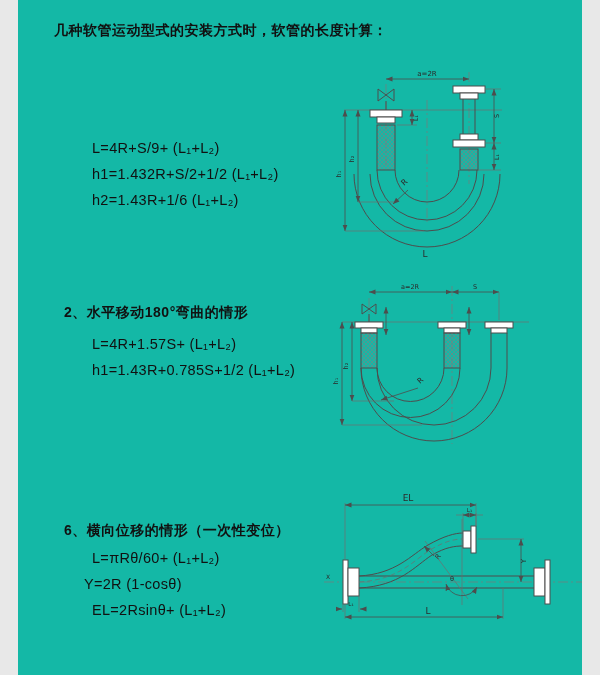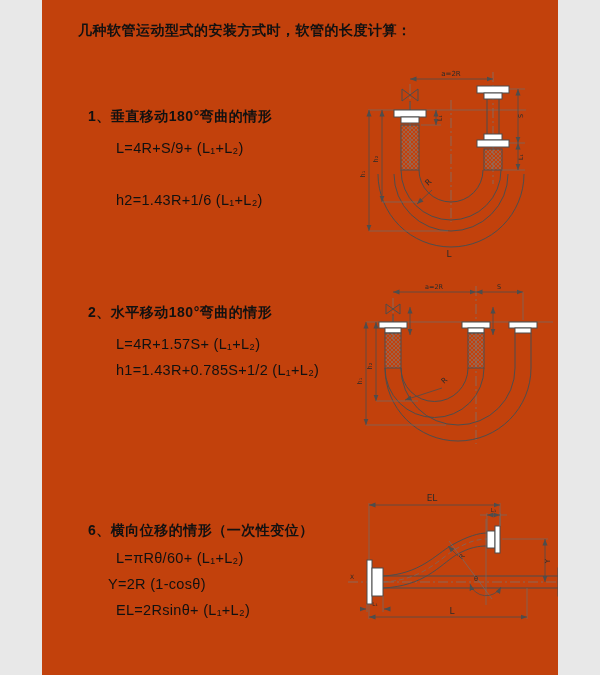--- a/index.html
+++ b/index.html
@@ -1,17 +1,17 @@
 <!DOCTYPE html>
 <html><head>
 <meta charset="utf-8">
 <style>
   html,body{margin:0;padding:0;background:#e8e8e8;}
   #page{
-    position:relative;width:516px;height:675px;background:#c2410c;
+    position:relative;width:564px;height:675px;background:#14b8a6;
     font-family:"Liberation Sans","DejaVu Sans",sans-serif;color:#111;
     overflow:hidden;margin:0 auto;
   }
   .title{position:absolute;left:36px;top:22px;font-size:14px;font-weight:bold;letter-spacing:.5px;}
   .sec-h{position:absolute;font-size:14px;font-weight:bold;letter-spacing:.5px;}
   .formula{position:absolute;font-size:14.5px;letter-spacing:.3px;}
   svg{position:absolute;overflow:visible;}
   .ln{fill:none;stroke:#4d4d4d;stroke-width:1;}
   .thin{fill:none;stroke:#6f6f6f;stroke-width:.7;}
   .cl{fill:none;stroke:#7a7a7a;stroke-width:.7;stroke-dasharray:10 3 2 3;}
@@ -21,22 +21,22 @@
   .braidp{stroke:#4d4d4d;stroke-width:1;}
   .dlabel{font-family:"DejaVu Sans",sans-serif;fill:#2b2b2b;}
 </style>
 </head>
 <body>
 
 <div id="page">
 
   <div class="title">几种软管运动型式的安装方式时，软管的长度计算：</div>
 
-  <div class="sec-h" style="left:46px;top:108px">1、垂直移动180°弯曲的情形</div>
   <div class="formula" style="left:74px;top:140px">L=4R+S/9+ (L₁+L₂)</div>
+  <div class="formula" style="left:74px;top:166px">h1=1.432R+S/2+1/2 (L₁+L₂)</div>
   <div class="formula" style="left:74px;top:192px">h2=1.43R+1/6 (L₁+L₂)</div>
 
   <svg style="left:306px;top:64px" width="290" height="198" viewBox="0 0 290 198">
     <defs>
       <marker id="arr" viewBox="0 0 7 7" refX="6.5" refY="3.5" markerWidth="7" markerHeight="7" orient="auto-start-reverse" markerUnits="userSpaceOnUse">
         <path d="M0,1 L6.5,3.5 L0,6 Z" fill="#4d4d4d"></path>
       </marker>
       <pattern id="braid" width="4" height="4" patternUnits="userSpaceOnUse">
         <path d="M0,4 L4,0 M0,0 L4,4" stroke="#808080" stroke-width="0.5"></path>
       </pattern>

